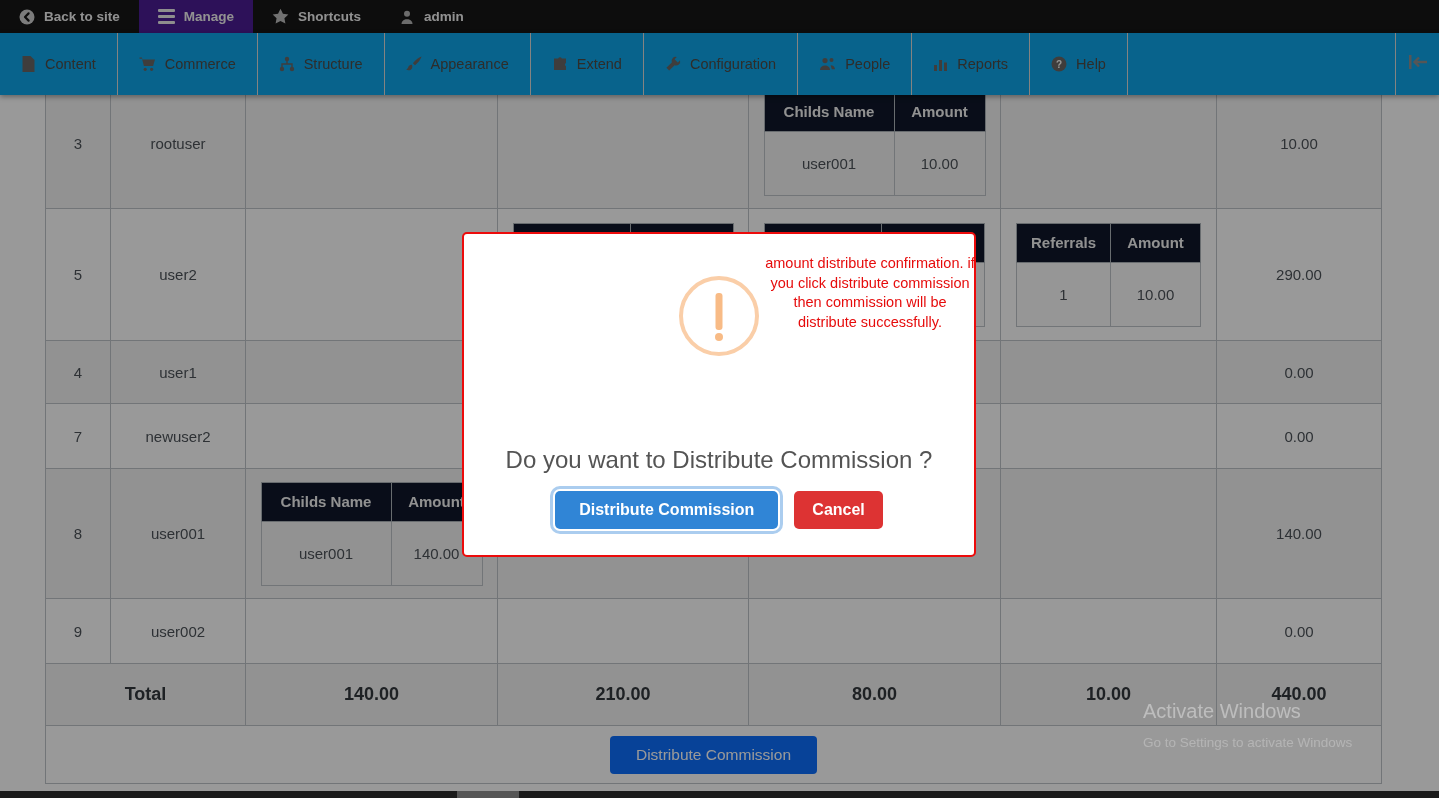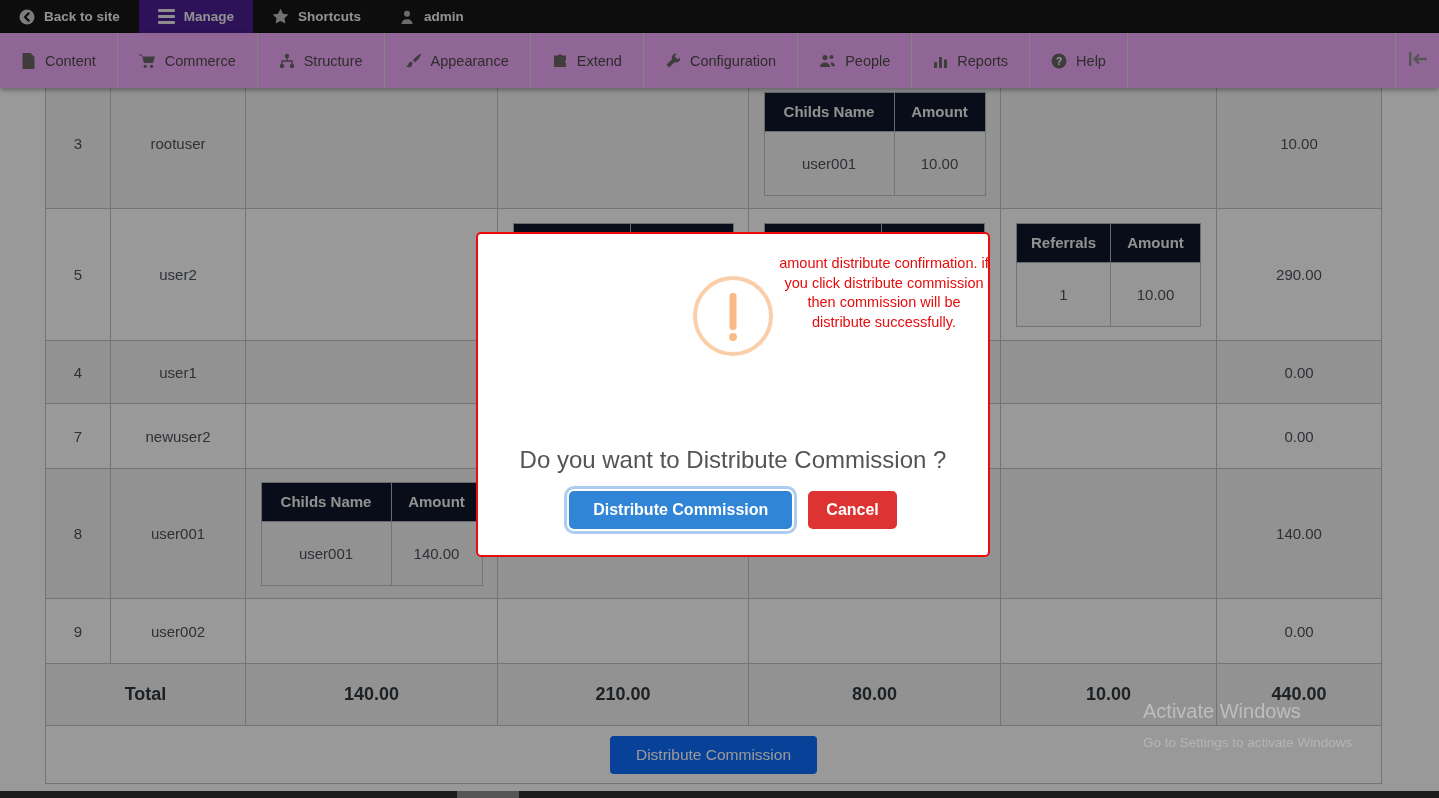--- a/index.html
+++ b/index.html
@@ -10,21 +10,21 @@
   .admin-bar { position:absolute; top:0; left:0; right:0; height:33px; background:#161616;
                display:flex; align-items:stretch; z-index:1; }
   .bar-item { display:flex; align-items:center; gap:9px; padding:0 19px; color:#f2f2f2;
               font-weight:bold; font-size:13.5px; cursor:default; }
   .bar-item.active { background:#4c1d95; }
   .bar-item svg { display:block; }
   .hamburger { display:inline-block; width:17px; }
   .hamburger span { display:block; height:3px; background:#ededed; margin:3px 0; border-radius:1px; }
 
   
-  .toolbar { position:absolute; top:33px; left:0; right:0; height:55px; background:#f0abfc;
+  .toolbar { position:absolute; top:33px; left:0; right:0; height:62px; background:#0ea5e9;
              box-shadow:0 2px 5px rgba(0,0,0,0.35); display:flex; align-items:stretch; z-index:1; }
   .tab { display:flex; align-items:center; gap:9px; padding:0 21px; font-size:14.5px;
          color:#4e4b47; border-right:1px solid #dcdbd7; white-space:nowrap; }
   .tab svg { display:block; flex:none; }
   .toolbar-spacer { flex:1; }
   .collapse-btn { width:44px; border-left:1px solid #dcdbd7; display:flex; align-items:center;
                   justify-content:center; color:#8a8a8a; }
 
   
   .content { position:absolute; top:88px; left:0; right:0; bottom:0; background:#fff; overflow:hidden; }
@@ -47,21 +47,21 @@
 
   
   .wm1 { position:absolute; left:1143px; top:700px; font-size:20px; color:rgba(255,255,255,0.40); z-index:25; }
   .wm2 { position:absolute; left:1143px; top:735px; font-size:13.5px; color:rgba(255,255,255,0.27); z-index:25; }
   .bottom-strip { position:absolute; left:0; right:0; bottom:0; height:7px; background:#1b1b1b; z-index:30; }
   .bottom-thumb { position:absolute; left:457px; top:0; width:62px; height:7px; background:#565656; }
 
   
   .overlay { position:absolute; inset:0; background:rgba(0,0,0,0.40); z-index:10; }
   .modal { position:absolute; left:462px; top:232px; width:514px; height:325px; background:#fff;
-           border:2px solid #ec0b0b; border-radius:5px; z-index:20;margin-left:14px; }
+           border:2px solid #ec0b0b; border-radius:5px; z-index:20; }
   .warn-icon { position:absolute; left:50%; transform:translateX(-50%); top:42px; width:80px; height:80px;
                border:4px solid #facea8; border-radius:50%; }
   .warn-bar { position:absolute; left:50%; top:13px; transform:translateX(-50%); width:7px; height:37px;
               background:#f8bb86; border-radius:3px; }
   .warn-dot { position:absolute; left:50%; bottom:11px; transform:translateX(-50%); width:8px; height:8px;
               background:#f8bb86; border-radius:50%; }
   .modal-note { position:absolute; left:300px; top:20px; width:212px; text-align:center;
                 color:#e60c0c; font-size:14.5px; line-height:19.5px; }
   .modal-title { position:absolute; top:158px; width:100%; text-align:center; font-size:30px;
                  font-weight:600; color:#595959; }

